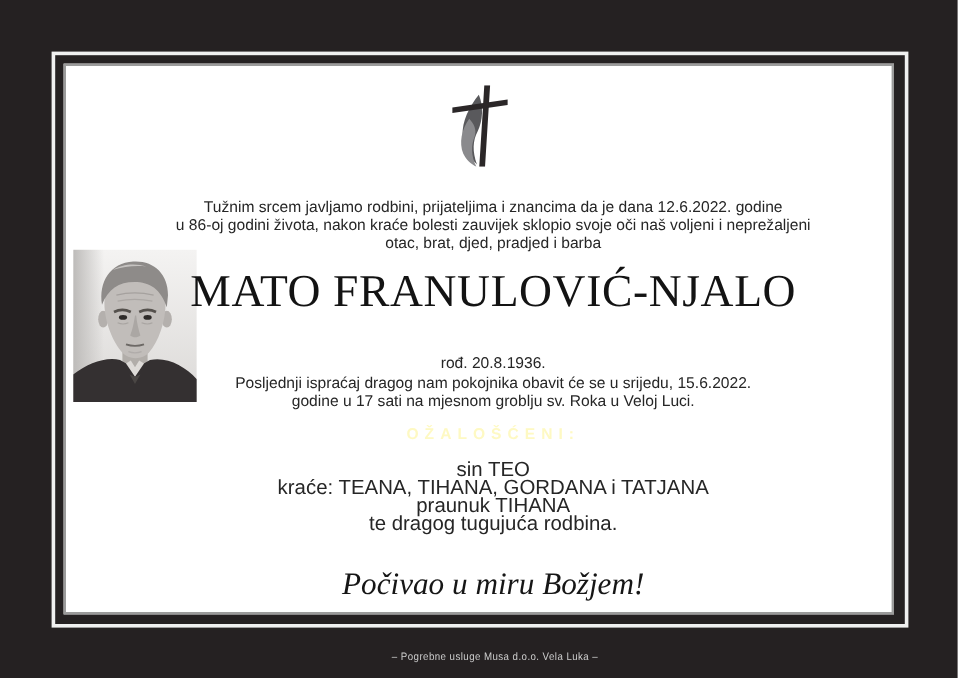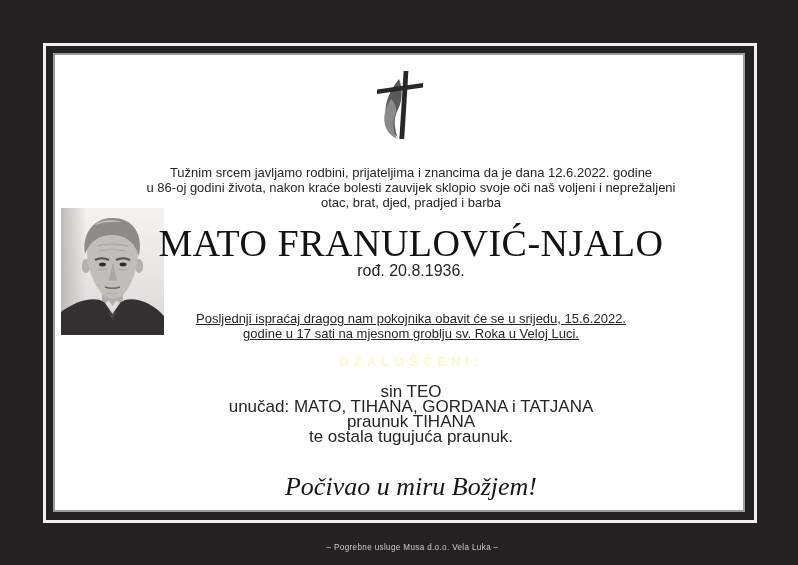--- a/index.html
+++ b/index.html
@@ -34,22 +34,22 @@
   .photo {
     position: absolute; left: 6px; top: 153px;
     width: 103px; height: 127px;
   }
   .tblock {
     position: absolute; left: 26px; right: 2px;
     text-align: center; color: #262626;
   }
   .intro   { top: 110px; font-size: 13px; line-height: 15px; }
   .name    { top: 166px; font-family: "Liberation Serif", serif; font-size: 38px; line-height: 44px; color: #131313; letter-spacing: 0.5px; }
-  .birth   { top: 208px; font-size: 16px; line-height: 15px; }
-  .funeral { top: 256px; font-size: 13px; line-height: 15px; text-decoration: underline; }
+  .birth   { top: 240px; font-size: 13px; line-height: 15px; }
+  .funeral { top: 256px; font-size: 13px; line-height: 15px; }
   .mourn-h { top: 299px; font-size: 13px; line-height: 15px; font-weight: bold; letter-spacing: 5px; color: #fef9c3; }
   .mourners{ top: 329px; font-size: 17px; line-height: 15px; }
   .closing { top: 417px; font-family: "Liberation Serif", serif; font-style: italic; font-size: 26px; line-height: 30px; color: #161616; }
   .footer {
     position: absolute; left: 0; right: 0; bottom: 13px;
     text-align: center; color: #cdcdcd; font-size: 9px;
     letter-spacing: 0.4px;
     padding-left: 28px;
   }
   .footer span { display: inline-block; transform: scaleX(0.9); transform-origin: center; }
@@ -120,23 +120,23 @@
 
   <div class="tblock funeral">
     <div>Posljednji ispraćaj dragog nam pokojnika obavit će se u srijedu, 15.6.2022.</div>
     <div>godine u 17 sati na mjesnom groblju sv. Roka u Veloj Luci.</div>
   </div>
 
   <div class="tblock mourn-h">OŽALOŠĆENI:</div>
 
   <div class="tblock mourners">
     <div>sin TEO</div>
-    <div>unučad: MATO, TIHANA, GORDANA i TATJANA</div>
+    <div>kraće: TEANA, TIHANA, GORDANA i TATJANA</div>
     <div>praunuk TIHANA</div>
-    <div>te ostala tugujuća praunuk.</div>
+    <div>te dragog tugujuća rodbina.</div>
   </div>
 
   <div class="tblock closing">Počivao u miru Božjem!</div>
 
 </div>
 
 <div class="footer">
   <span>– Pogrebne usluge Musa d.o.o. Vela Luka –</span>
 </div>
 

